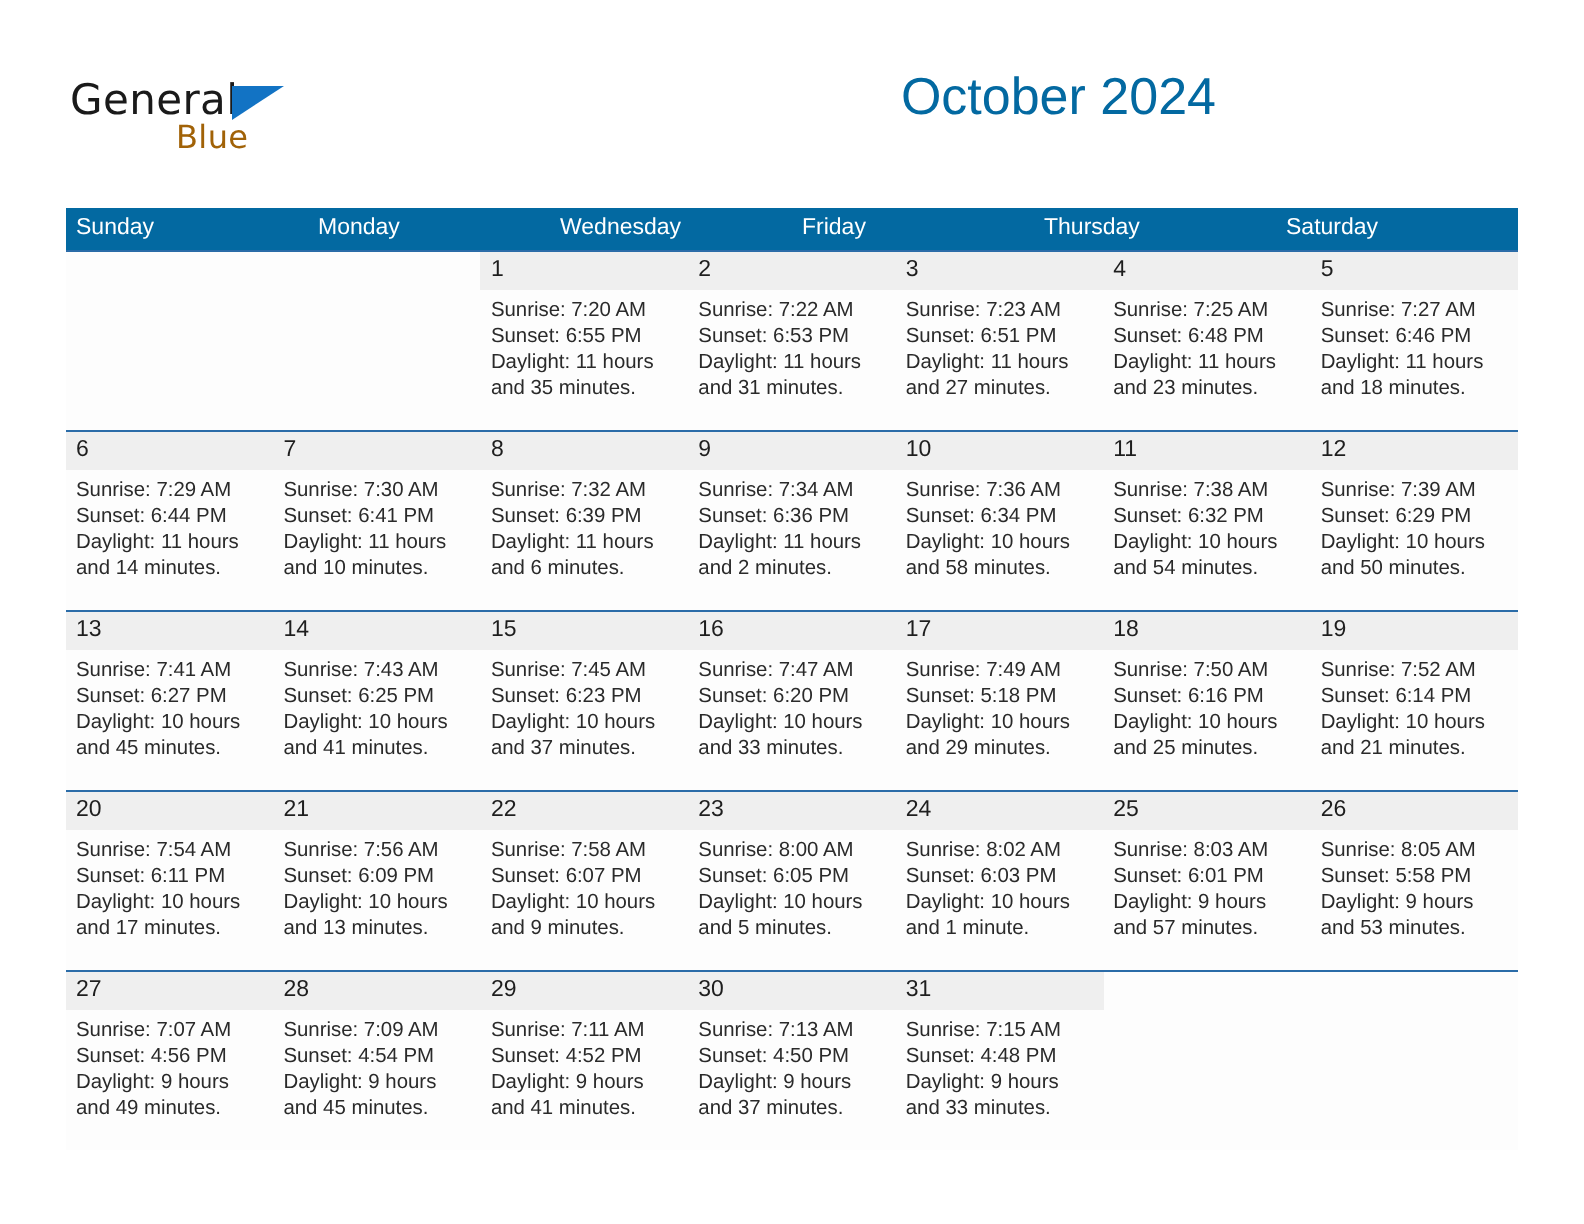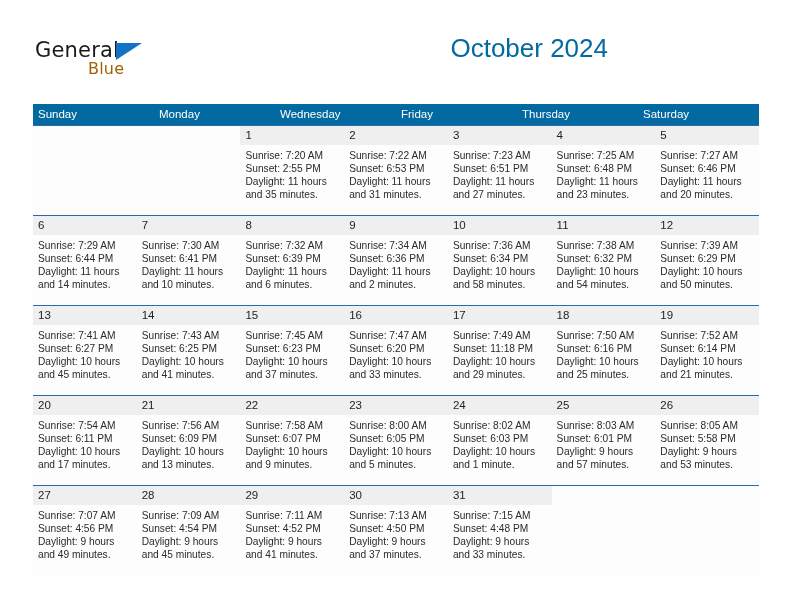--- a/index.html
+++ b/index.html
@@ -189,21 +189,21 @@
       <div class="day-cell blank">
         <div class="day-number"></div>
       </div>
       <div class="day-cell blank">
         <div class="day-number"></div>
       </div>
       <div class="day-cell">
         <div class="day-number">1</div>
         <div class="day-info">
           <div>Sunrise: 7:20 AM</div>
-          <div>Sunset: 2:55 PM</div>
+          <div>Sunset: 6:55 PM</div>
           <div>Daylight: 11 hours</div>
           <div class="daylight-line2">and 35 minutes.</div>
         </div>
       </div>
       <div class="day-cell">
         <div class="day-number">2</div>
         <div class="day-info">
           <div>Sunrise: 7:22 AM</div>
           <div>Sunset: 6:53 PM</div>
           <div>Daylight: 11 hours</div>
@@ -227,21 +227,21 @@
           <div>Daylight: 11 hours</div>
           <div class="daylight-line2">and 23 minutes.</div>
         </div>
       </div>
       <div class="day-cell">
         <div class="day-number">5</div>
         <div class="day-info">
           <div>Sunrise: 7:27 AM</div>
           <div>Sunset: 6:46 PM</div>
           <div>Daylight: 11 hours</div>
-          <div class="daylight-line2">and 20 minutes.</div>
+          <div class="daylight-line2">and 18 minutes.</div>
         </div>
       </div>
     </div>
 
     <div class="week-row">
       <div class="day-cell">
         <div class="day-number">6</div>
         <div class="day-info">
           <div>Sunrise: 7:29 AM</div>
           <div>Sunset: 6:44 PM</div>
@@ -339,21 +339,21 @@
           <div>Sunrise: 7:47 AM</div>
           <div>Sunset: 6:20 PM</div>
           <div>Daylight: 10 hours</div>
           <div class="daylight-line2">and 33 minutes.</div>
         </div>
       </div>
       <div class="day-cell">
         <div class="day-number">17</div>
         <div class="day-info">
           <div>Sunrise: 7:49 AM</div>
-          <div>Sunset: 11:18 PM</div>
+          <div>Sunset: 5:18 PM</div>
           <div>Daylight: 10 hours</div>
           <div class="daylight-line2">and 29 minutes.</div>
         </div>
       </div>
       <div class="day-cell">
         <div class="day-number">18</div>
         <div class="day-info">
           <div>Sunrise: 7:50 AM</div>
           <div>Sunset: 6:16 PM</div>
           <div>Daylight: 10 hours</div>

